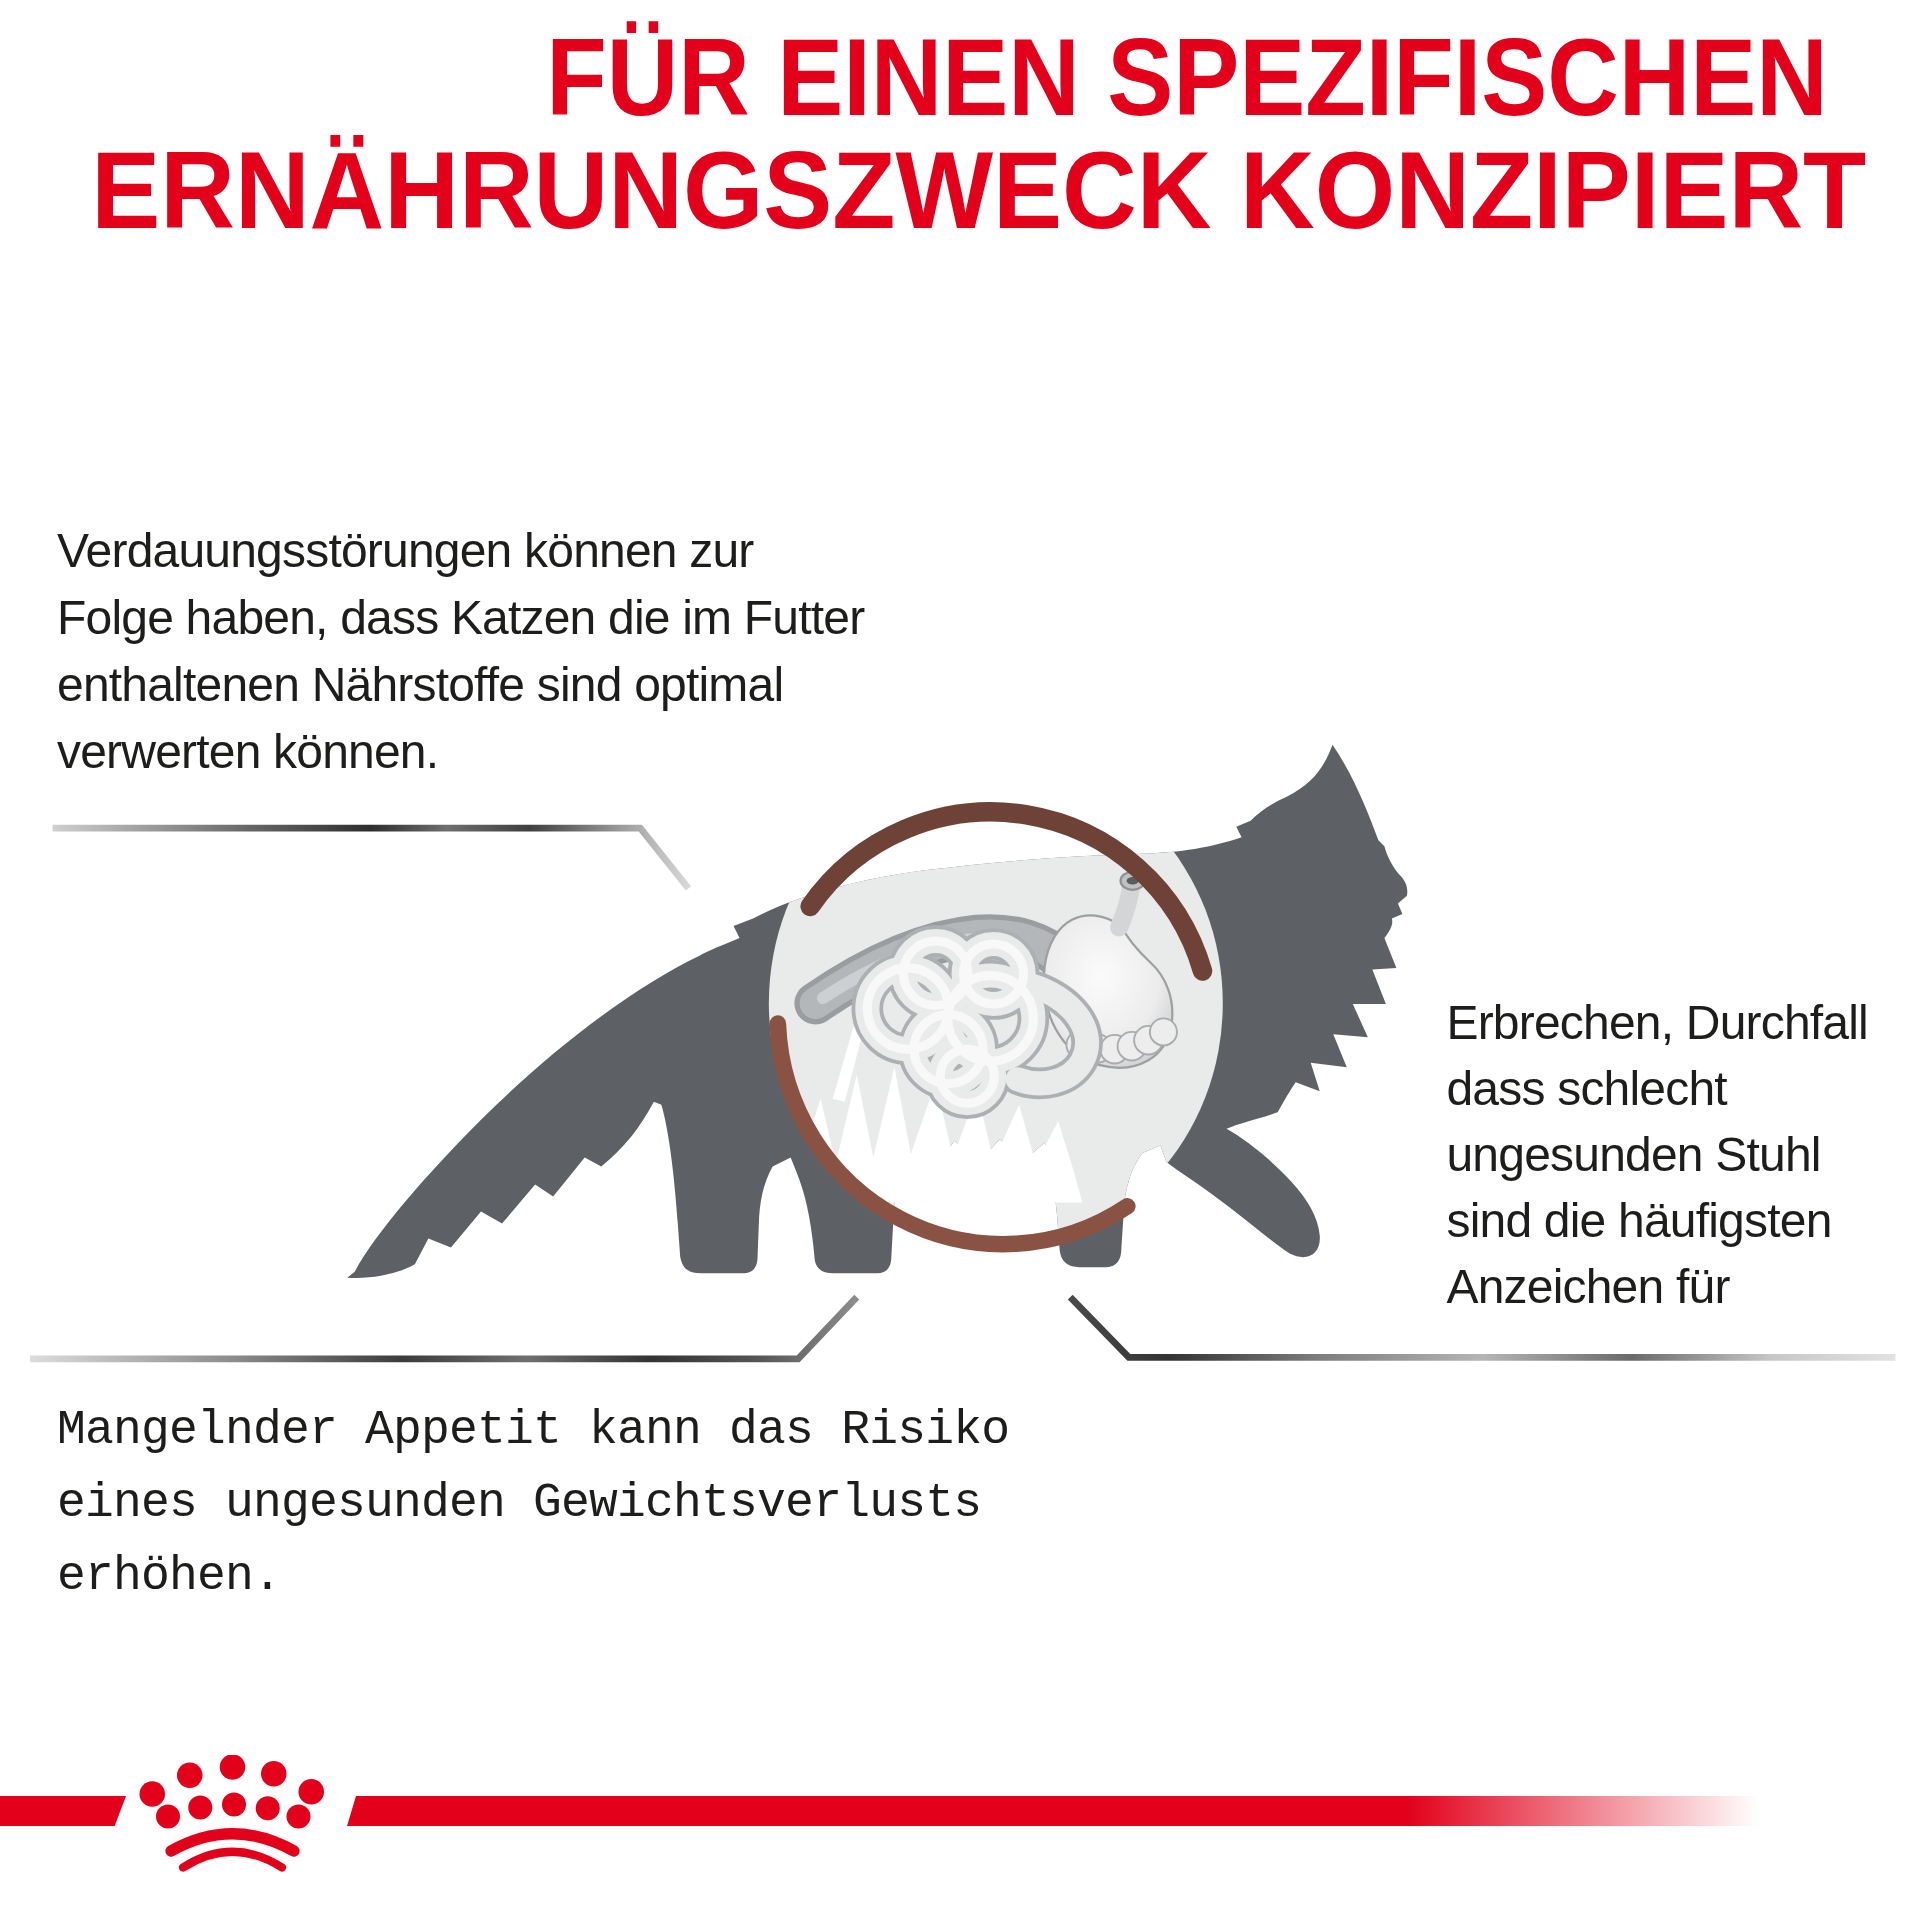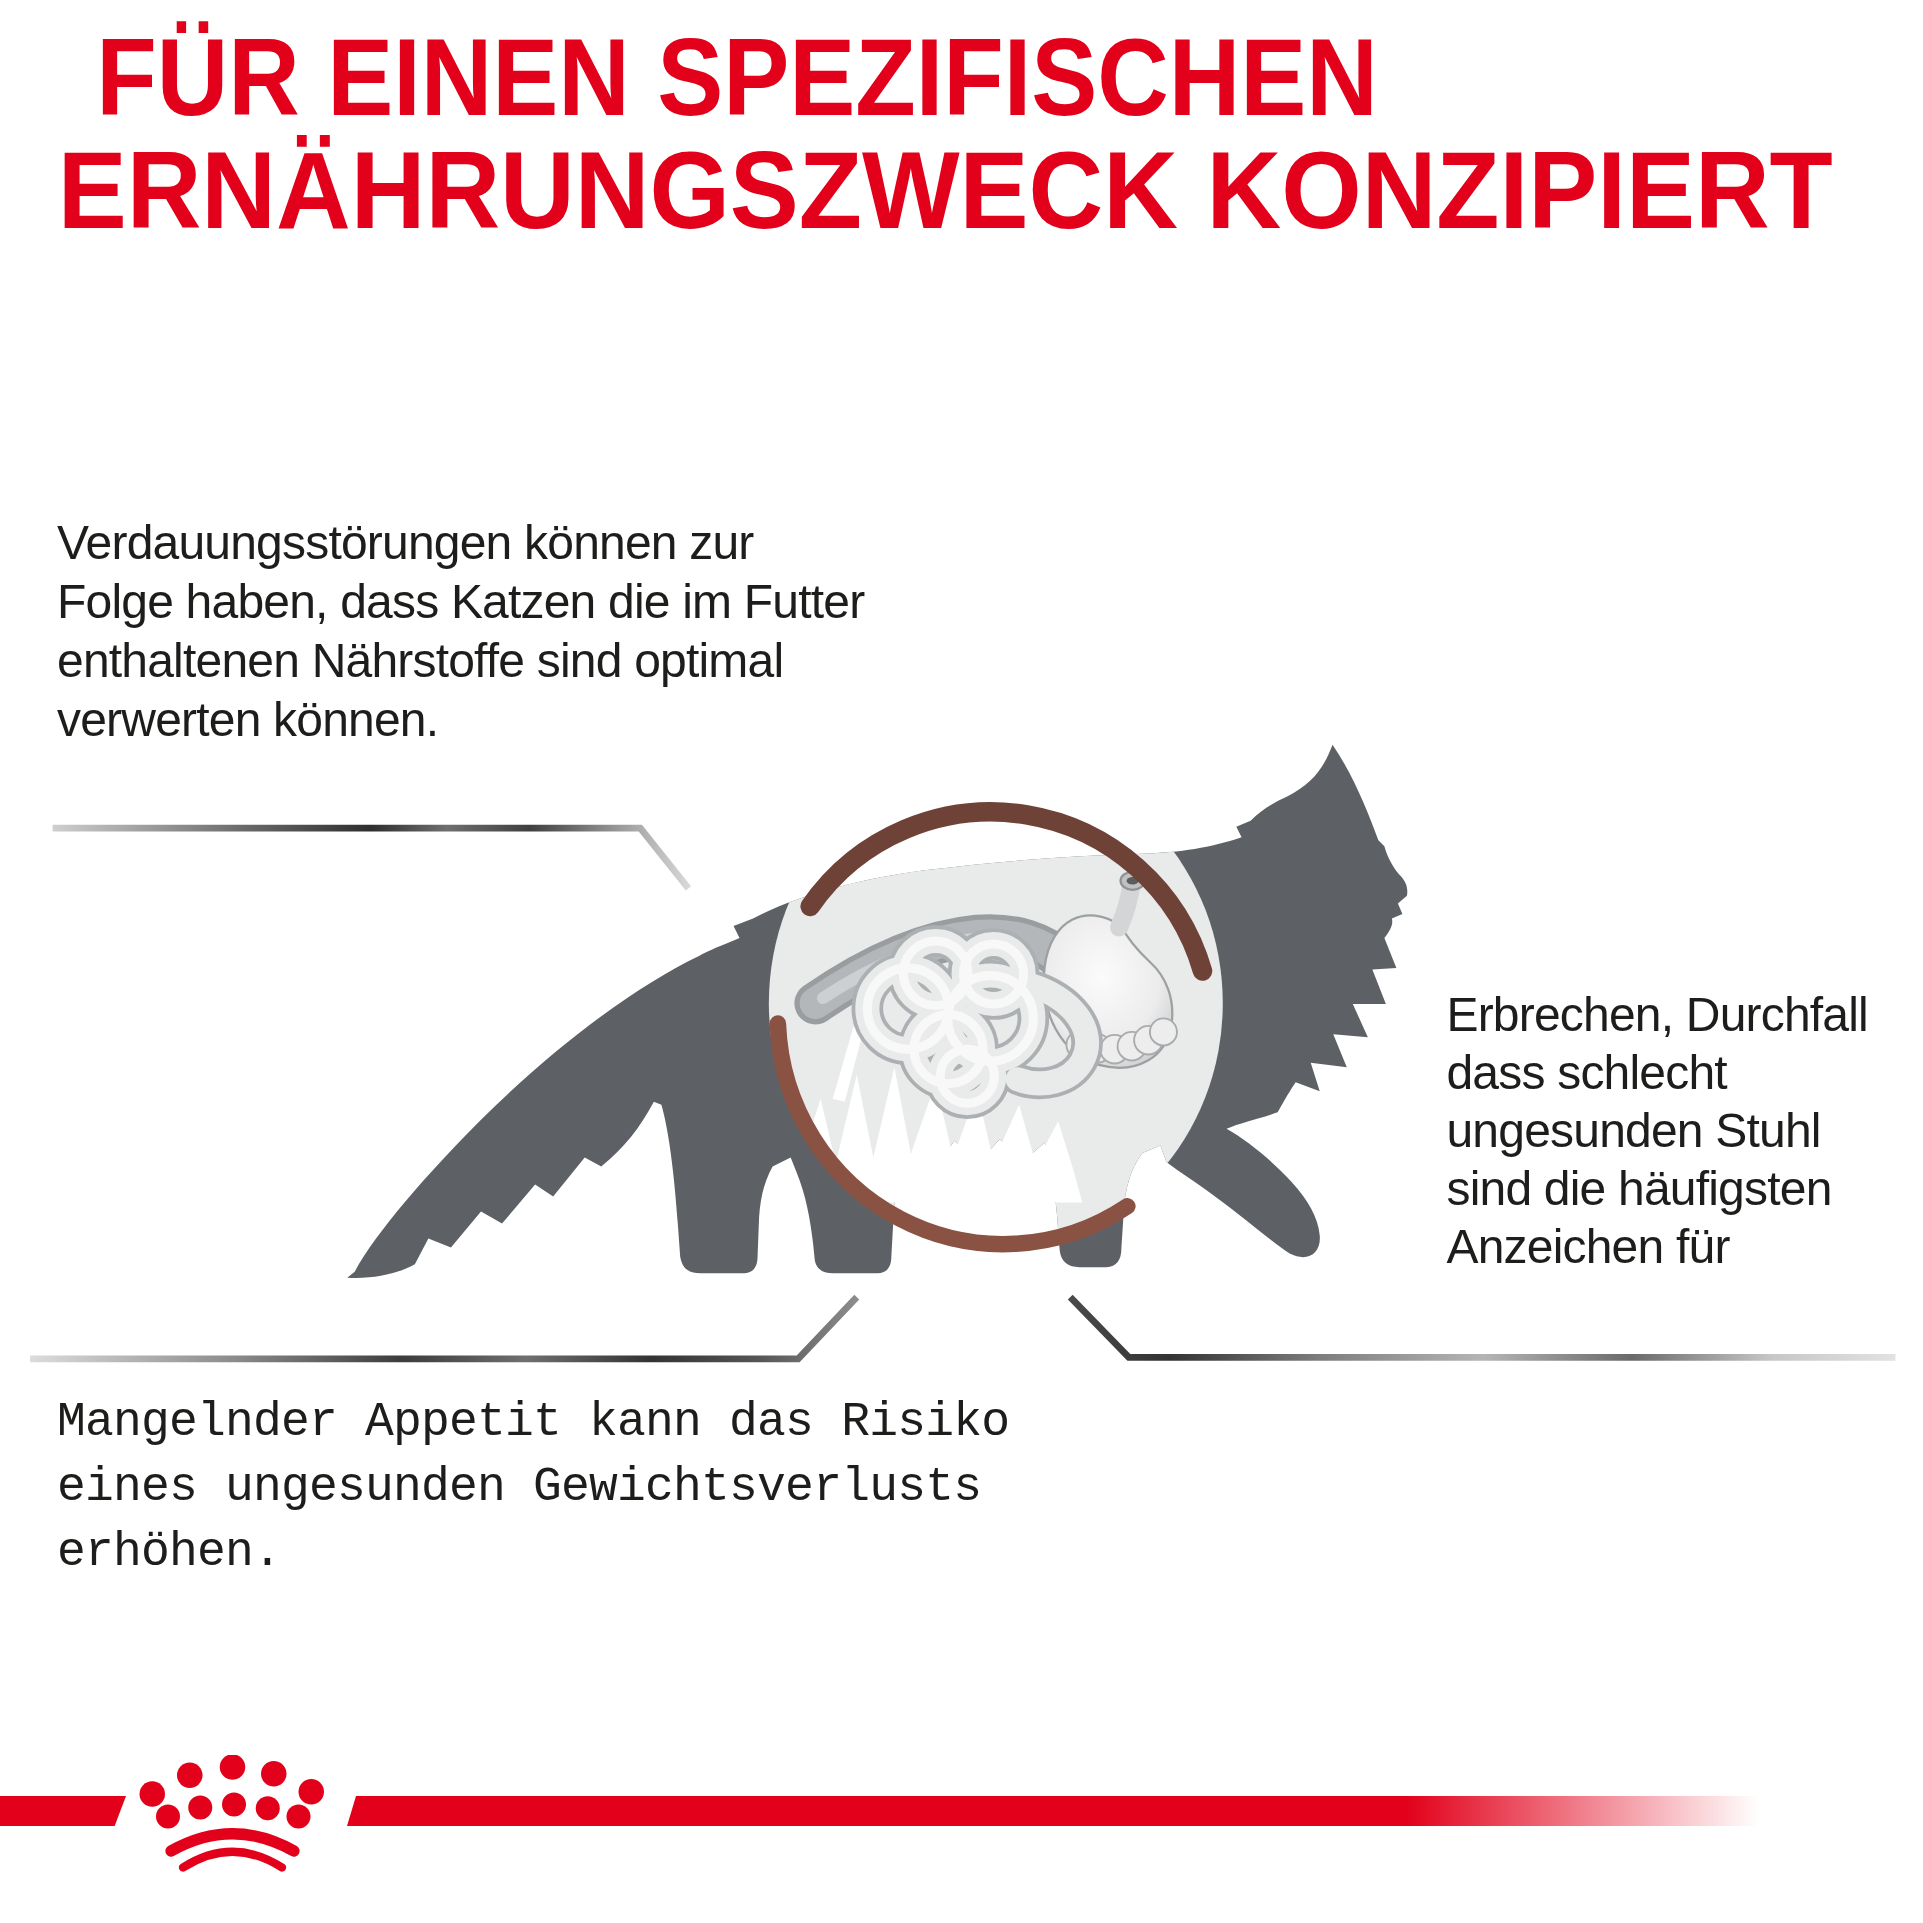--- a/index.html
+++ b/index.html
@@ -1,29 +1,29 @@
 <!DOCTYPE html>
 <html style="font-size:12px"><head>
 <meta charset="utf-8">
 <style>
   html,body{margin:0;padding:0;background:#ffffff;}
   body{width:1924px;height:1924px;position:relative;overflow:hidden;
        font-family:"Liberation Sans", sans-serif;color:#1d1d1b;}
 
   
-  .headline{position:absolute;top:19.5px;left:0;width:1924px;text-align:left;
+  .headline{position:absolute;top:19.5px;left:0;width:1924px;text-align:right;
             color:#e2001a;font-weight:bold;font-size:110px;line-height:113px;
             white-space:nowrap;}
   .headline .hl{display:block;}
   .headline .hl1{transform:scaleX(.90);transform-origin:50% 50%;}
   .headline .hl2{transform:scaleX(.94);transform-origin:50% 50%;}
 
   
   .para{position:absolute;font-size:48px;letter-spacing:-0.8px;color:#1d1d1b;}
-  .para div{white-space:nowrap;}
+  .para div{white-space:nowrap;margin-top:8px;}
   .para-top-left{left:57px;top:513px;line-height:59px;text-align:left;}
   .para-right{right:56px;top:986px;line-height:58px;text-align:left;}
   .para-bottom-left{left:57px;top:1390px;line-height:65px;text-align:left;font-family:Liberation Mono, monospace;}
 
   
   .art{position:absolute;left:0;top:0;width:1924px;height:1924px;}
 
   
   .band{position:absolute;top:1796px;height:30px;background:#e2001a;}
   .band-left{left:0;width:126px;clip-path:polygon(0 0,100% 0,91% 100%,0 100%);}

